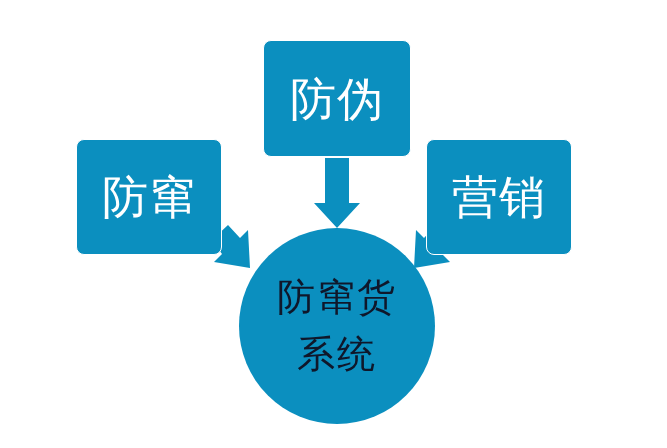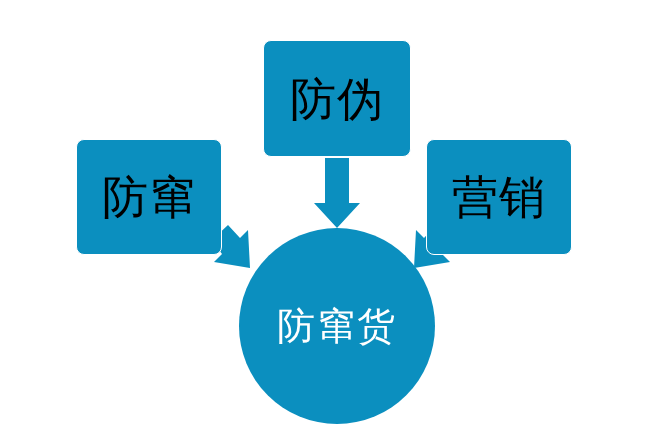--- a/index.html
+++ b/index.html
@@ -1,22 +1,22 @@
 <!DOCTYPE html>
 <html><head>
 <meta charset="utf-8">
 <style>
   html, body { margin:0; padding:0; }
   body { width:667px; height:448px; background:#ffffff; position:relative; overflow:hidden;
          font-family:"DejaVu Sans", sans-serif; }
-  .box { position:absolute; background:#0b8fbf; border-radius:8px; color:#000000;
+  .box { position:absolute; background:#0b8fbf; border-radius:8px; color:#ffffff;
          display:flex; align-items:center; justify-content:center; box-sizing:border-box;
          border:1.5px solid #ffffff; }
   .box span { font-size:46px; letter-spacing:1px; line-height:1; }
-  .circle { position:absolute; background:#0b8fbf; border-radius:50%; color:#ffffff;
+  .circle { position:absolute; background:#0b8fbf; border-radius:50%; color:#0f172a;
             display:flex; flex-direction:column; align-items:center; justify-content:center; }
   .circle span { font-size:38px; line-height:1.5; letter-spacing:2px; }
   svg.arrows { position:absolute; left:0; top:0; }
 </style>
 </head>
 <body>
 
 <svg class="arrows" width="667" height="448">
 
   <polygon points="325,158 349,158 349,203 360,203 337,228 314,203 325,203" fill="#0b8fbf"></polygon>
@@ -33,13 +33,14 @@
 <div class="box" style="left:263px;top:40px;width:148px;height:117px;">
   <span>防伪</span>
 </div>
 
 <div class="box" style="left:426px;top:139px;width:146px;height:116px;">
   <span>营销</span>
 </div>
 
 <div class="circle" style="left:239px;top:228px;width:196px;height:196px;">
   <span>防窜货</span>
+  <span>系统</span>
 </div>
 
 </body></html>

